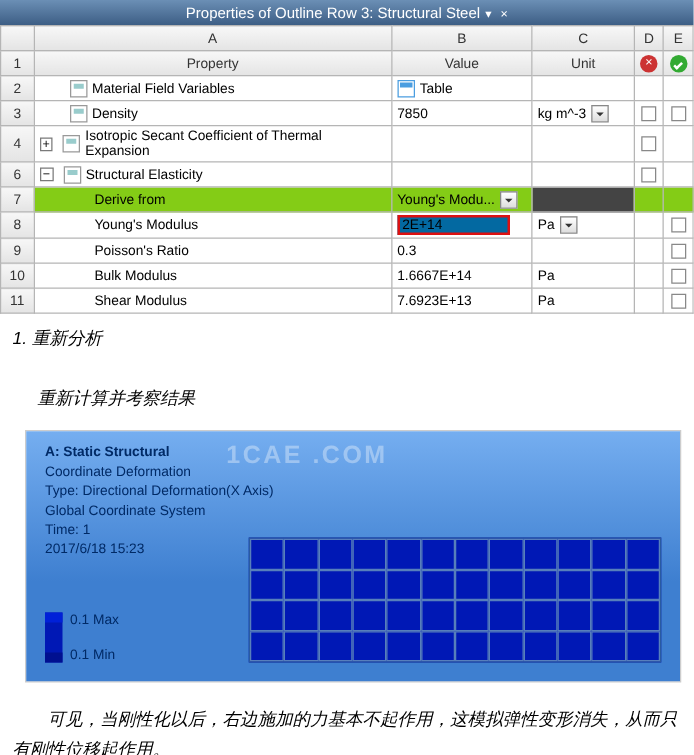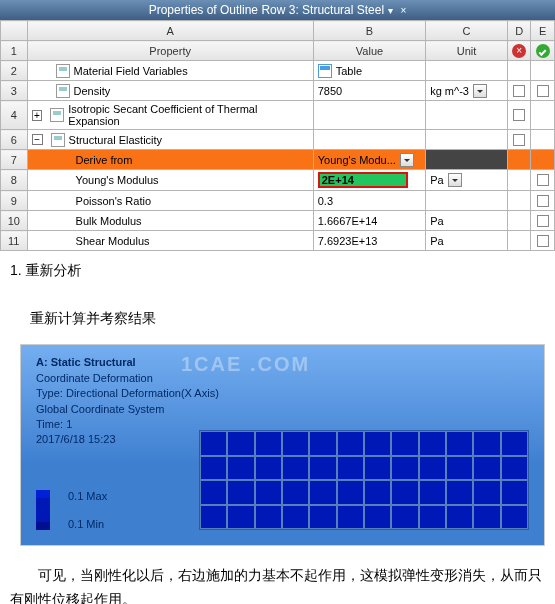--- a/index.html
+++ b/index.html
@@ -20,32 +20,32 @@
 .indent2 { padding-left: 48px; }
 .tree { display: inline-block; width: 11px; height: 11px; border: 1px solid #7a7a7a; text-align: center; line-height: 9px; font-size: 10px; background: #fff; margin-right: 4px; }
 .ico { display: inline-block; width: 14px; height: 14px; }
 .ico-db { background: #fff; border: 1px solid #999; position: relative; }
 .ico-db::after { content: ""; position: absolute; left: 2px; top: 2px; right: 2px; bottom: 6px; background: #9cc; }
 .ico-tab { background: #fff; border: 1px solid #4a9de0; position: relative; }
 .ico-tab::before { content:""; position:absolute; left:1px; right:1px; top:1px; height:4px; background:#4a9de0; }
 .dd { display:inline-block; width:14px; height:14px; border:1px solid #888; background:linear-gradient(#fff,#ddd); position:relative; float:right; }
 .dd::after { content:""; position:absolute; left:3px; top:5px; border:3px solid transparent; border-top-color:#333; }
 .cb { display:inline-block; width:12px; height:12px; border:1px solid #888; background:#fff; margin:auto; }
-.grid tr.r7 td:not(.colnum) { background:#f97316; }
+.grid tr.r7 td:not(.colnum) { background:#84cc16; }
 .grid tr.r7 td.selC { background:#444; }
-.highlight { border:2px solid #d11; padding:0 2px; display:inline-block; min-width:90px; background:#22c55e;font-weight:bold; }
+.highlight { border:2px solid #d11; padding:0 2px; display:inline-block; min-width:90px; background:#0369a1; }
 .btn-ok { display:inline-block; width:14px; height:14px; border-radius:7px; background:#3a3; position:relative; }
 .btn-ok::after{content:"";position:absolute;left:3px;top:6px;width:5px;height:2px;border-left:2px solid #fff;border-bottom:2px solid #fff;transform:rotate(-45deg);}
 .btn-x { display:inline-block; width:14px; height:14px; border-radius:7px; background:#c33; color:#fff; font-size:10px; line-height:14px; text-align:center; }
-.doc { padding: 8px 10px; font-size: 14px; line-height: 1.7; }
+.doc { padding: 8px 10px; font-size: 14px; line-height: 1.7; font-style: italic; }
 .viewer { margin: 6px 10px 10px 20px; background:#fff; border:1px solid #ccc; }
 .vinner { background: linear-gradient(#75aef0,#3e7fd0 60%,#3e7fd0); padding: 10px 15px 15px 15px; position:relative; height:200px; }
 .vinfo { color:#002a66; font-size:11px; line-height:1.4; }
 .vinfo .bold { font-weight:bold; }
-.legend { position:absolute; left:15px; bottom:15px; display:flex; align-items:center; gap:18px; }
+.legend { position:absolute; left:15px; bottom:15px; display:flex; align-items:center; gap:6px; }
 .legend-bar { width:14px; height:40px; background:#0018b5; border-top:8px solid #0020d8; border-bottom:8px solid #001090; }
 .mesh { position:absolute; right:15px; bottom:15px; width:330px; height:100px; background:#0018b5; display:grid; grid-template-columns: repeat(12,1fr); grid-template-rows: repeat(4,1fr); border:1px solid #2a5aa0; }
 .mesh div { border:1px solid #577fbb; }
 .watermark { position:absolute; top:8px; left:160px; color:rgba(255,255,255,.35); font-size:20px; letter-spacing:2px; font-weight:bold; }
 </style>
 </head>
 <body>
 
 <div class="titlebar">
   <span>Properties of Outline Row 3: Structural Steel</span>

